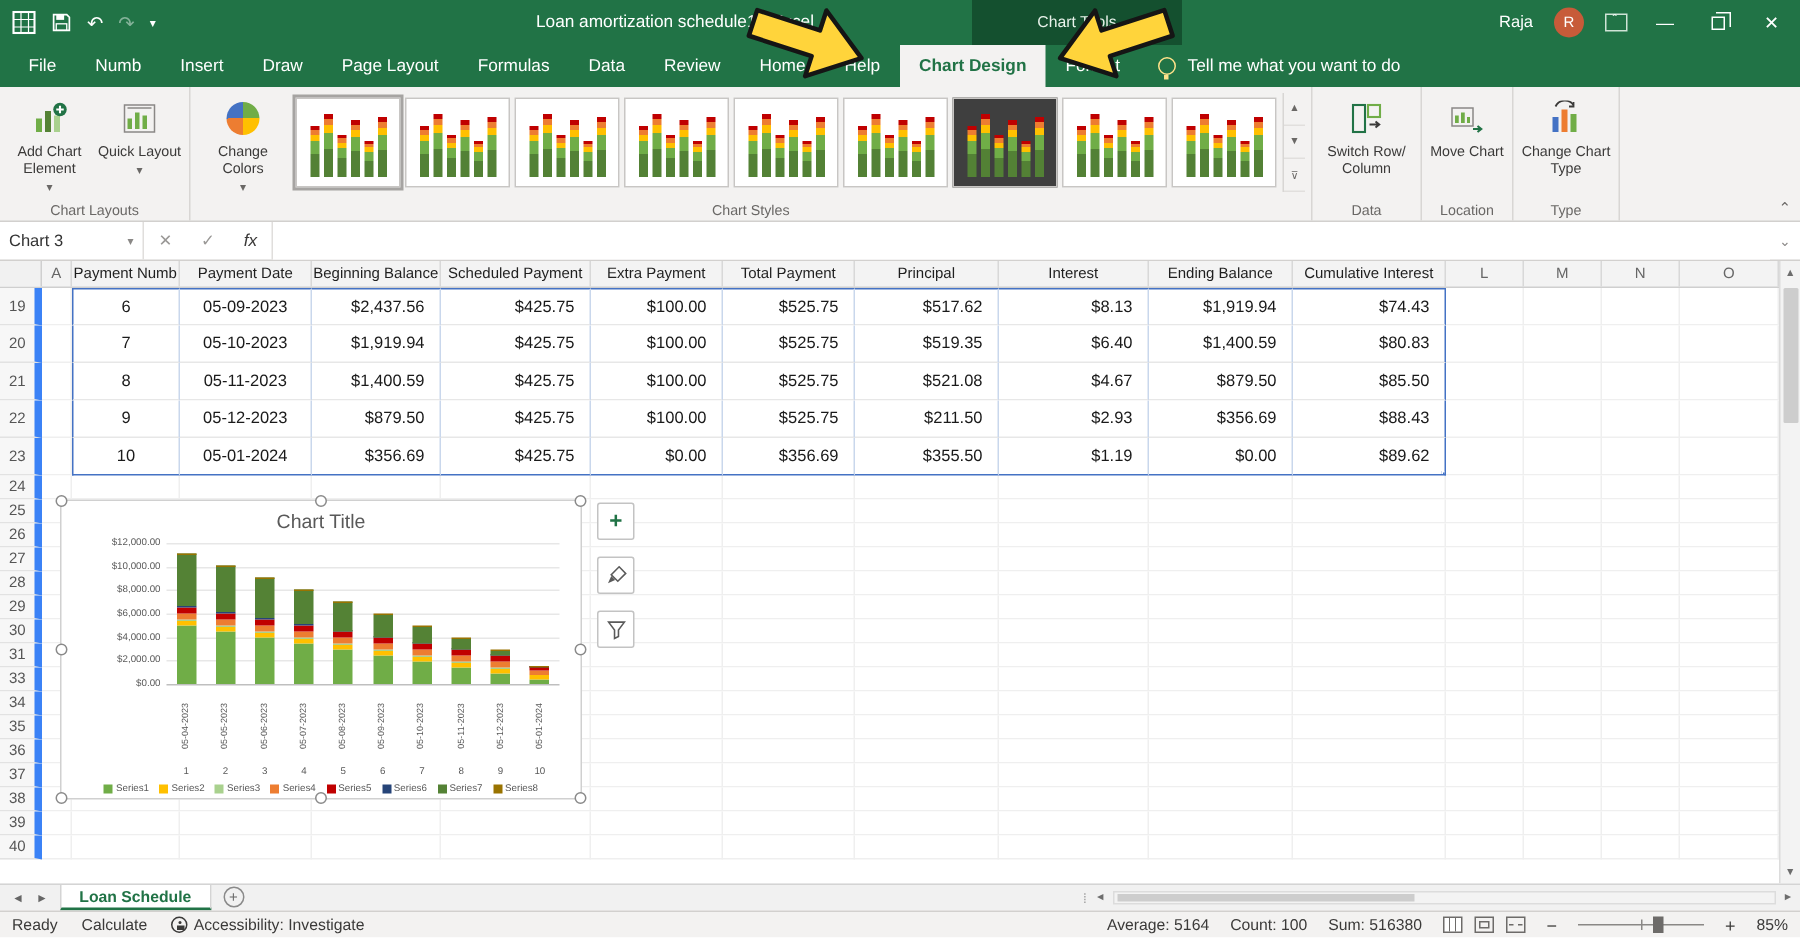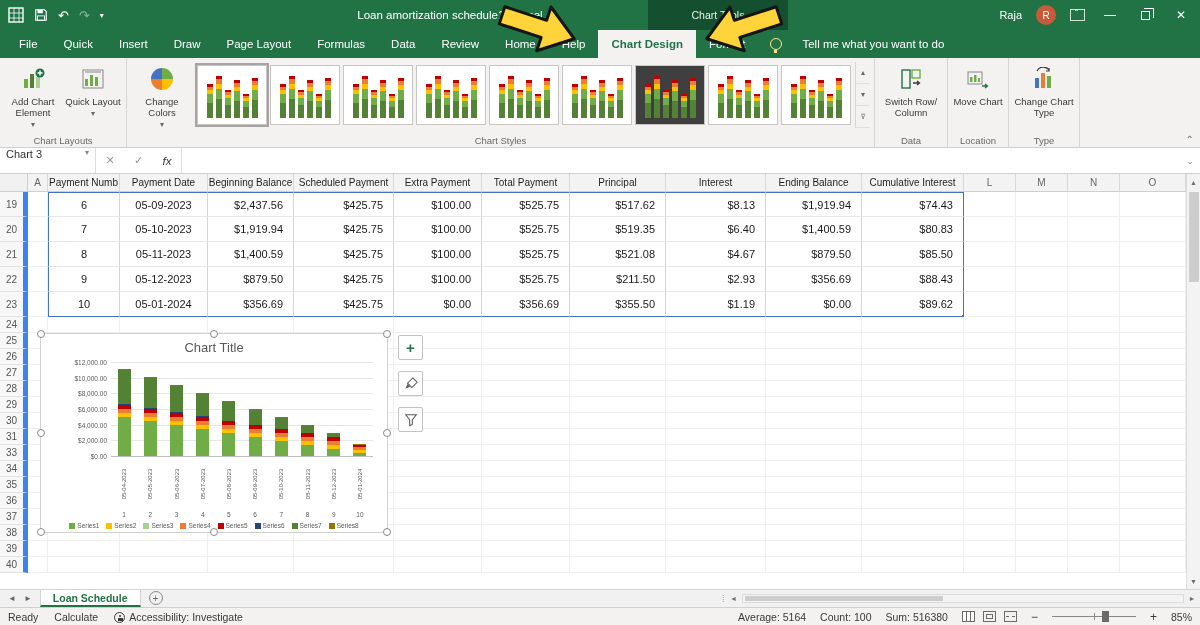--- a/index.html
+++ b/index.html
@@ -20,21 +20,21 @@
   .ribopt { width:15px; height:12px; border:1px solid #cfe3d6; position:relative; }
   .ribopt:after { content:"ˆ"; position:absolute; left:4px; top:-2px; font-size:9px; color:#fff; }
   .winbtn { font-size:12px; color:#fff; width:22px; text-align:center; }
   .restore { width:9px; height:9px; border:1px solid #fff; position:relative; margin:0 6px; }
   .restore:before { content:""; position:absolute; left:2px; top:-4px; width:9px; height:9px; border:1px solid #fff; border-bottom:none; border-left:none; }
 
   
   .tabsrow { position:absolute; top:30px; left:0; right:0; height:28px; background:#217346; display:flex; align-items:stretch; padding-left:6px; z-index:19; }
   .rtab { color:#fff; font-size:11.5px; padding:0 13px; display:flex; align-items:center; white-space:nowrap; }
   .rtab.active { background:#f3f2f1; color:#217346; font-weight:bold; }
-  .tellme { display:flex; align-items:center; gap:20px; color:#fff; font-size:11.5px; padding:0 12px; white-space:nowrap; }
+  .tellme { display:flex; align-items:center; gap:8px; color:#fff; font-size:11.5px; padding:0 12px; white-space:nowrap; }
   .bulb { width:12px; height:12px; border-radius:50%; border:1.5px solid #ffe28a; position:relative; }
   .bulb:after { content:""; position:absolute; left:3px; bottom:-4px; width:3px; height:3px; background:#ffe28a; }
 
   
   .ribbon { position:absolute; top:58px; left:0; right:0; height:90px; background:#f3f2f1; border-bottom:1px solid #d2d0ce; display:flex; z-index:10; }
   .rgroup { position:relative; height:100%; padding:4px 4px 16px 4px; display:flex; align-items:flex-start; gap:2px; border-right:1px solid #d8d6d4; }
   .rgroup .glabel { position:absolute; bottom:1px; left:0; right:0; text-align:center; font-size:9.5px; color:#6a6866; }
   .bigbtn { width:58px; height:68px; display:flex; flex-direction:column; align-items:center; justify-content:flex-start; padding-top:4px; font-size:9.5px; color:#3b3a39; text-align:center; line-height:11px; border-radius:2px; }
   .bigbtn .bicon { width:26px; height:26px; margin-bottom:4px; display:flex; align-items:center; justify-content:center; }
   .caret { font-size:8px; color:#6a6866; margin-top:1px; }
@@ -44,21 +44,21 @@
   .thumb { width:70px; height:60px; background:#fff; border:1px solid #c8c6c4; display:flex; align-items:flex-end; justify-content:center; gap:3px; padding:5px 6px 6px 6px; }
   .thumb.sel { outline:2px solid #a6a4a2; }
   .thumb.dark { background:#3f3f3f; }
   .tbar { width:6px; background:linear-gradient(to top,#538135 0 45%,#70ad47 45% 70%,#ffc000 70% 82%,#ed7d31 82% 92%,#c00000 92% 100%); }
   .galscroll { width:15px; height:66px; display:flex; flex-direction:column; border-left:1px solid #d8d6d4; }
   .galscroll div { flex:1; display:flex; align-items:center; justify-content:center; font-size:7px; color:#6a6866; border-bottom:1px solid #e1dfdd; }
   .ribcollapse { position:absolute; right:6px; bottom:2px; font-size:10px; color:#6a6866; z-index:11; }
 
   
   .fbar { position:absolute; top:148px; left:0; right:0; height:26px; background:#fff; border-bottom:1px solid #d2d0ce; display:flex; align-items:stretch; z-index:9; }
-  .namebox { width:96px; display:flex; align-items:flex-start; justify-content:space-between; padding:0 6px; border-right:1px solid #e0dedc; font-size:11px; color:#333; }
+  .namebox { width:96px; display:flex; align-items:center; justify-content:space-between; padding:0 6px; border-right:1px solid #e0dedc; font-size:11px; color:#333; }
   .fbtns { width:86px; display:flex; align-items:center; justify-content:space-around; border-right:1px solid #e0dedc; color:#9a9896; font-size:11px; }
   .fbtns .fx { color:#3b3a39; font-style:italic; font-size:11.5px; }
   .finput { flex:1; background:#fff; }
   .fexpand { width:20px; display:flex; align-items:center; justify-content:center; color:#8a8886; font-size:9px; }
 
   
   .sheet { position:absolute; top:174px; left:0; right:0; height:415px; background:#fff; overflow:hidden; }
   .grid16 { display:grid; grid-template-columns:28px 20px 72px 88px 86px 100px 88px 88px 96px 100px 96px 102px 52px 52px 52px minmax(0,1fr); width:1186px; }
   .hdr { height:18px; background:#f3f3f3; border-bottom:1px solid #cfcfcf; }
   .hdr .corner { border-right:1px solid #cfcfcf; background:#f1f1f1; }
@@ -162,21 +162,21 @@
       <span class="avatar">R</span>
       <span class="ribopt"></span>
       <span class="winbtn">—</span>
       <span class="restore"></span>
       <span class="winbtn">✕</span>
     </div>
   </div>
 
   <div class="tabsrow">
     <div class="rtab">File</div>
-    <div class="rtab">Quick</div>
+    <div class="rtab">Numb</div>
     <div class="rtab">Insert</div>
     <div class="rtab">Draw</div>
     <div class="rtab">Page Layout</div>
     <div class="rtab">Formulas</div>
     <div class="rtab">Data</div>
     <div class="rtab">Review</div>
     <div class="rtab">Home</div>
     <div class="rtab">Help</div>
     <div class="rtab active">Chart Design</div>
     <div class="rtab">Format</div>

